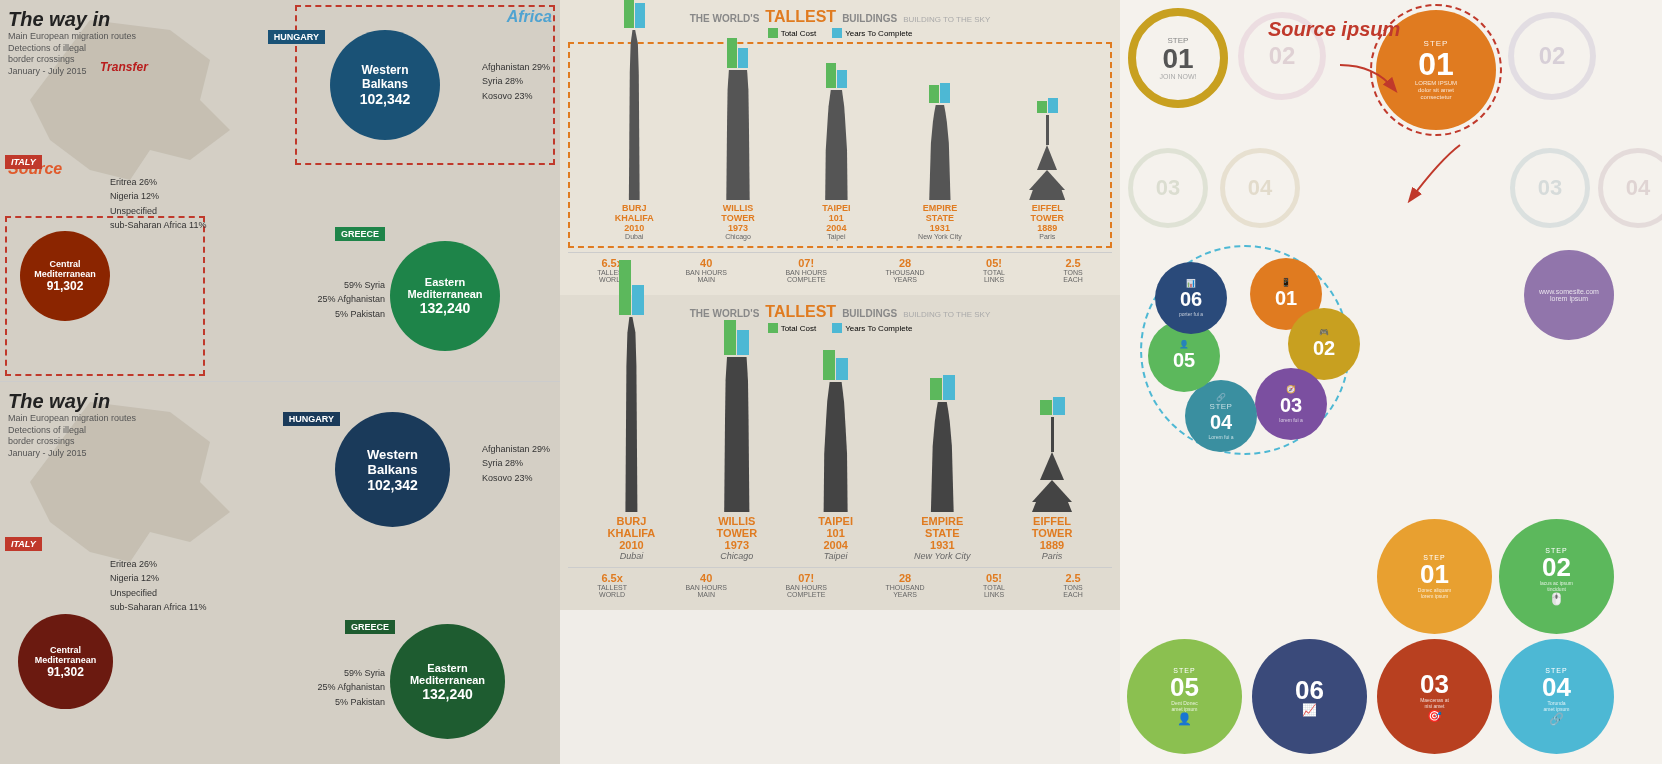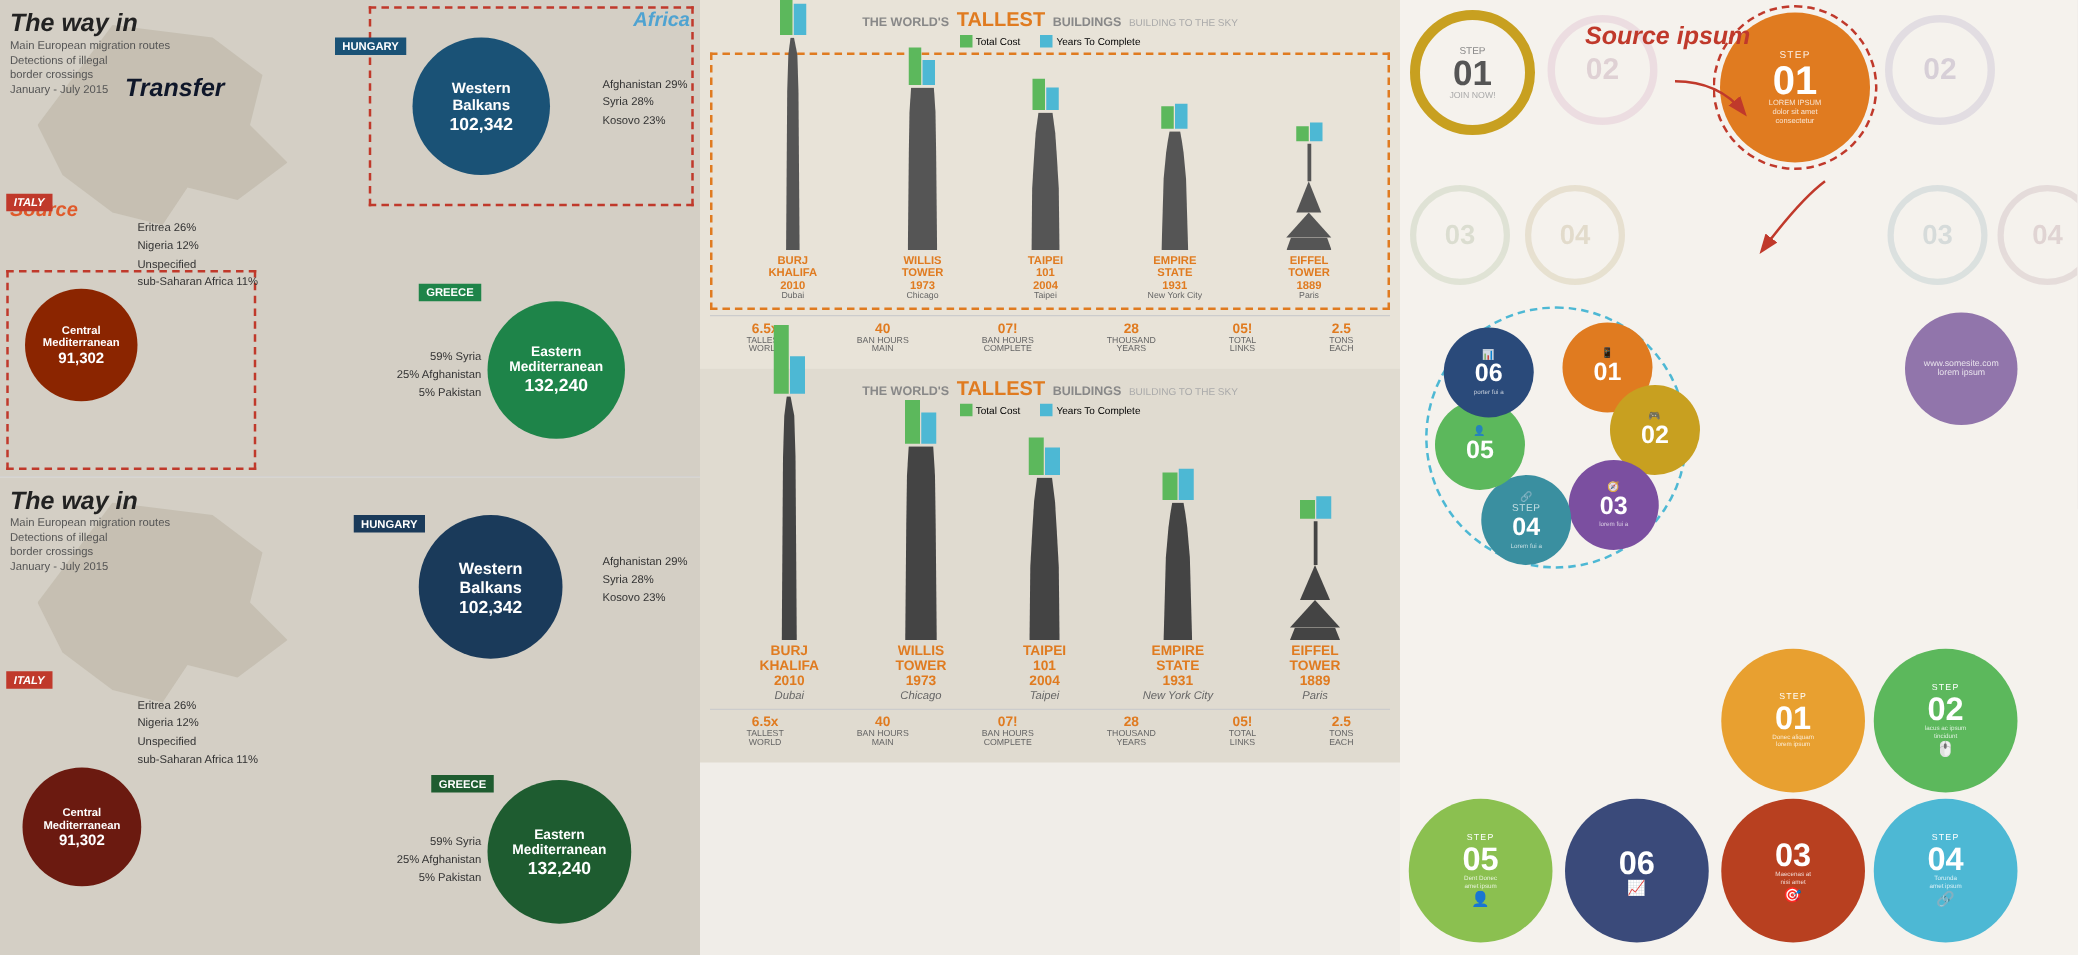--- a/index.html
+++ b/index.html
@@ -52,22 +52,22 @@
     .map-title p {
       font-size: 10px;
       color: #444;
       line-height: 1.3;
     }
 
     .transfer-label {
       position: absolute;
       top: 60px;
       left: 100px;
-      color: #0f172a;
-      font-size: 20px;
+      color: #b91c1c;
+      font-size: 12px;
       font-style: italic;
       font-weight: bold;
       z-index: 20;
     }
 
     .target-label {
       position: absolute;
       top: 8px;
       right: 8px;
       color: #4fa3d1;

